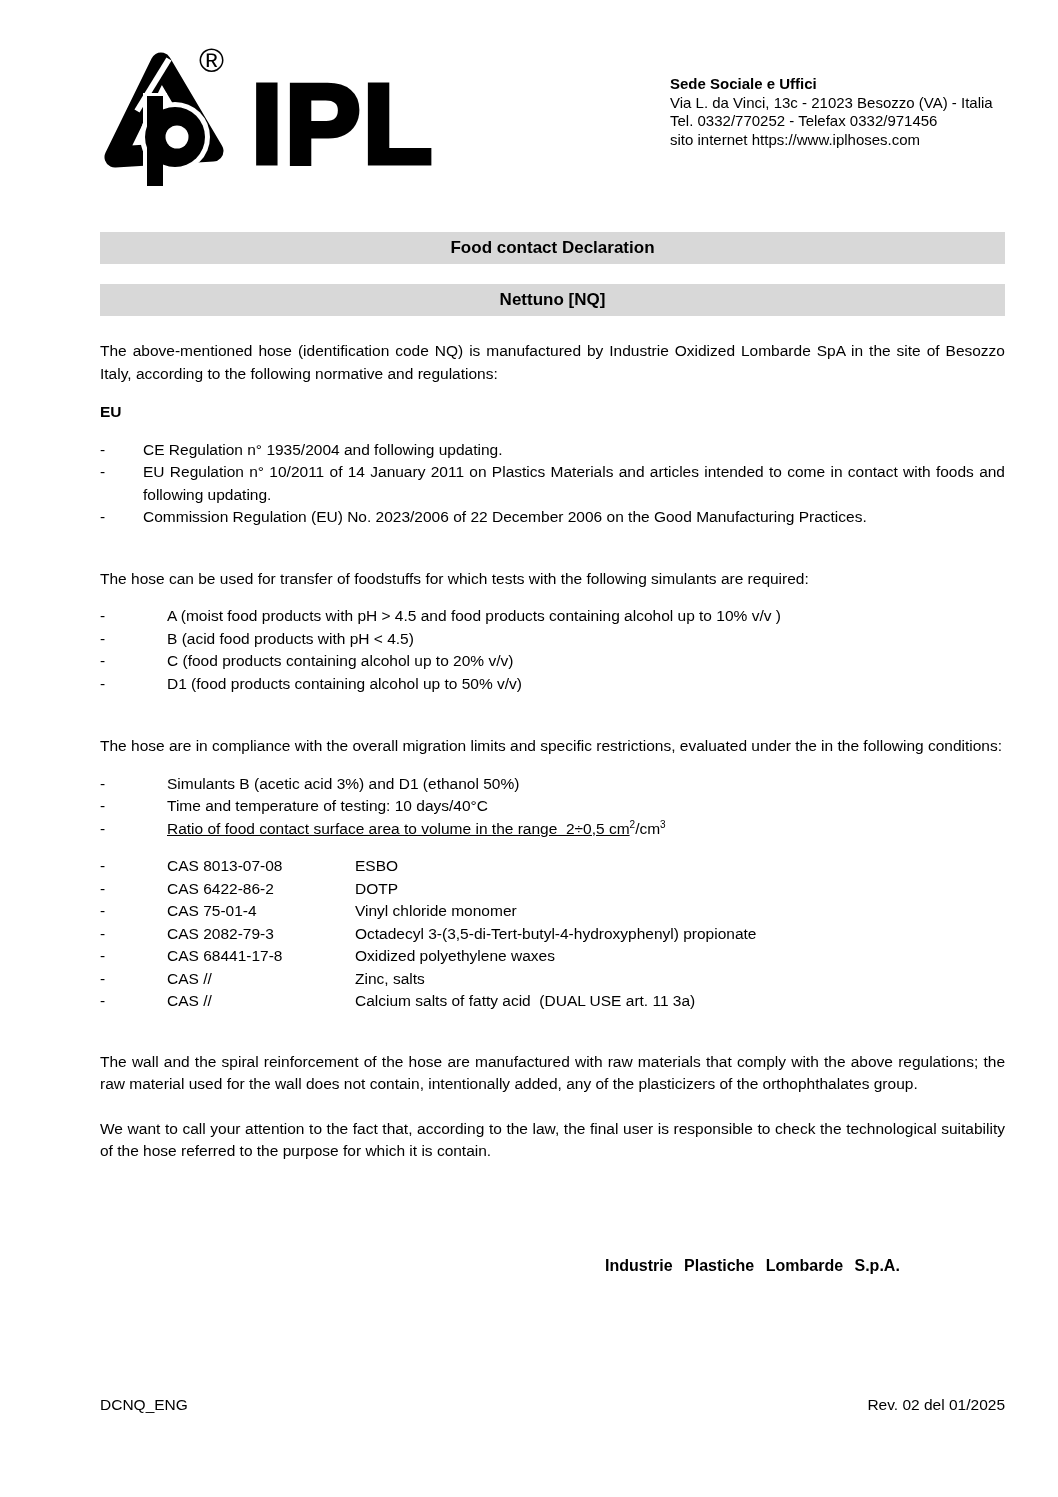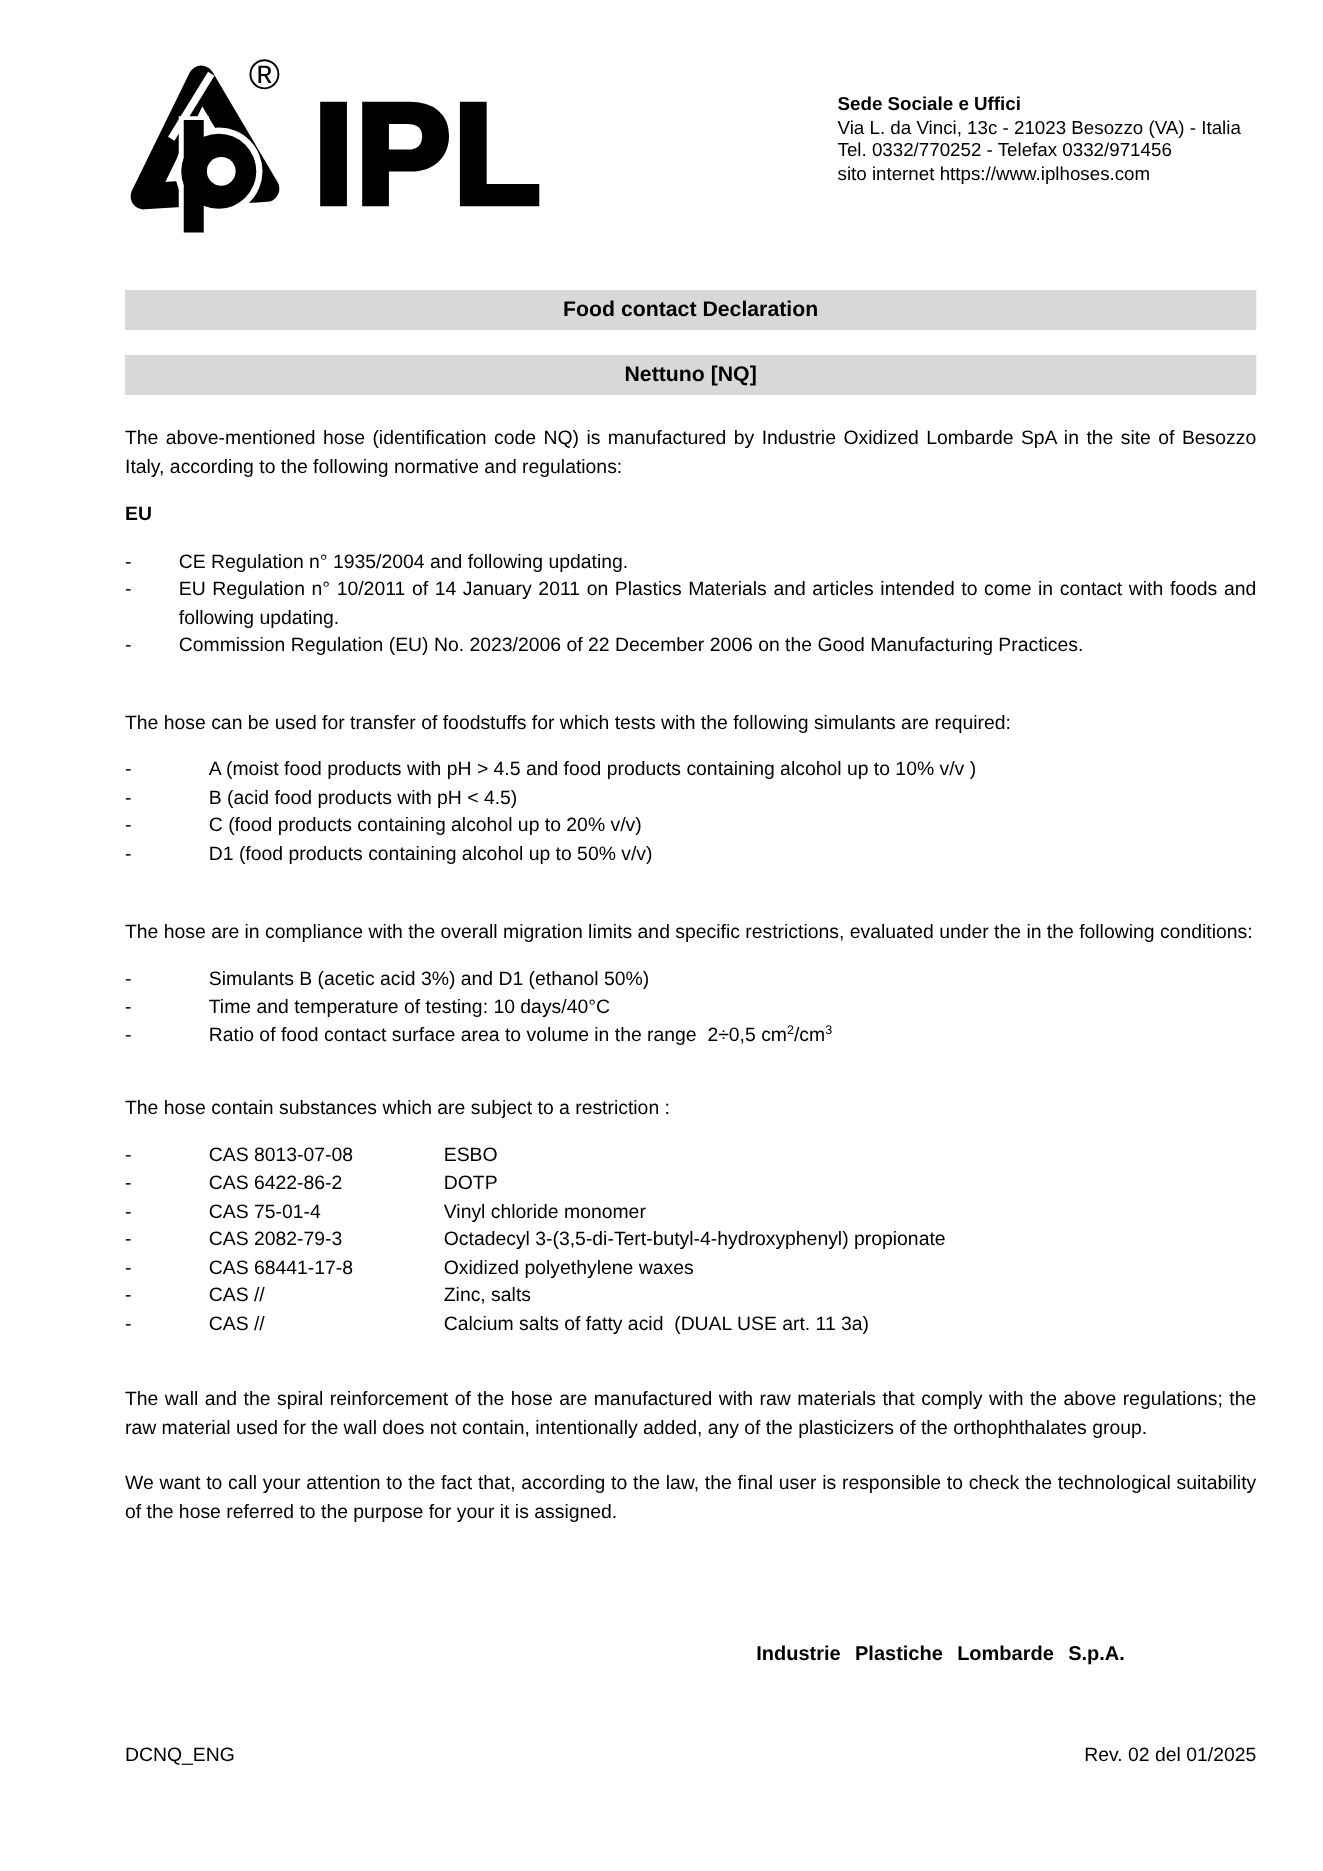--- a/index.html
+++ b/index.html
@@ -52,21 +52,21 @@
   p.just { text-align: justify; }
   .region-label { font-weight: bold; margin-top: 16px; }
   .blist { margin-top: 15px; }
   .li { display: flex; align-items: flex-start; }
   .li .dash { flex: 0 0 43px; }
   .li.wide .dash { flex: 0 0 67px; }
   .li .li-text { flex: 1 1 auto; text-align: justify; }
   .li .li-text.nojust { text-align: left; }
   .li .cas-code { flex: 0 0 188px; white-space: pre-wrap; }
   .li .cas-name { flex: 1 1 auto; white-space: pre-wrap; }
-  .pre { white-space: pre-wrap; }
+  .pre { white-space: pre-wrap; text-decoration: underline; }
   sup { font-size: 10px; line-height: 0; vertical-align: super; }
   
   .signature {
     margin-top: 92px;
     padding-left: 505px;
     font-weight: bold; font-size: 16px;
     word-spacing: 7px;
     white-space: nowrap;
   }
   .footer {
@@ -162,21 +162,20 @@
         <span class="li-text nojust">Time and temperature of testing: 10 days/40°C</span>
       </div>
       <div class="li wide">
         <span class="dash">-</span>
         <span class="li-text nojust">
           <span class="pre">Ratio of food contact surface area to volume in the range  2÷0,5 cm</span><sup>2</sup><span>/cm</span><sup>3</sup>
         </span>
       </div>
     </div>
 
-    <p class="para just" style="margin-top:36px">The hose contain substances which are subject to a restriction :</p>
     <div class="blist">
       <div class="li wide">
         <span class="dash">-</span>
         <span class="cas-code">CAS 8013-07-08</span>
         <span class="cas-name">ESBO</span>
       </div>
       <div class="li wide">
         <span class="dash">-</span>
         <span class="cas-code">CAS 6422-86-2</span>
         <span class="cas-name">DOTP</span>
@@ -202,21 +201,21 @@
         <span class="cas-name">Zinc, salts</span>
       </div>
       <div class="li wide">
         <span class="dash">-</span>
         <span class="cas-code">CAS //</span>
         <span class="cas-name">Calcium salts of fatty acid  (DUAL USE art. 11 3a)</span>
       </div>
     </div>
 
     <p class="para just" style="margin-top:38px">The wall and the spiral reinforcement of the hose are manufactured with raw materials that comply with the above regulations; the raw material used for the wall does not contain, intentionally added, any of the plasticizers of the orthophthalates group.</p>
-    <p class="para just" style="margin-top:22px">We want to call your attention to the fact that, according to the law, the final user is responsible to check the technological suitability of the hose referred to the purpose for your it is assigned.</p>
+    <p class="para just" style="margin-top:22px">We want to call your attention to the fact that, according to the law, the final user is responsible to check the technological suitability of the hose referred to the purpose for which it is contain.</p>
 
     <div class="signature">Industrie Plastiche Lombarde S.p.A.</div>
   </div>
 
   <div class="footer">
     <span class="left">DCNQ_ENG</span>
     <span class="right">Rev. 02 del 01/2025</span>
   </div>
 
 </div>

